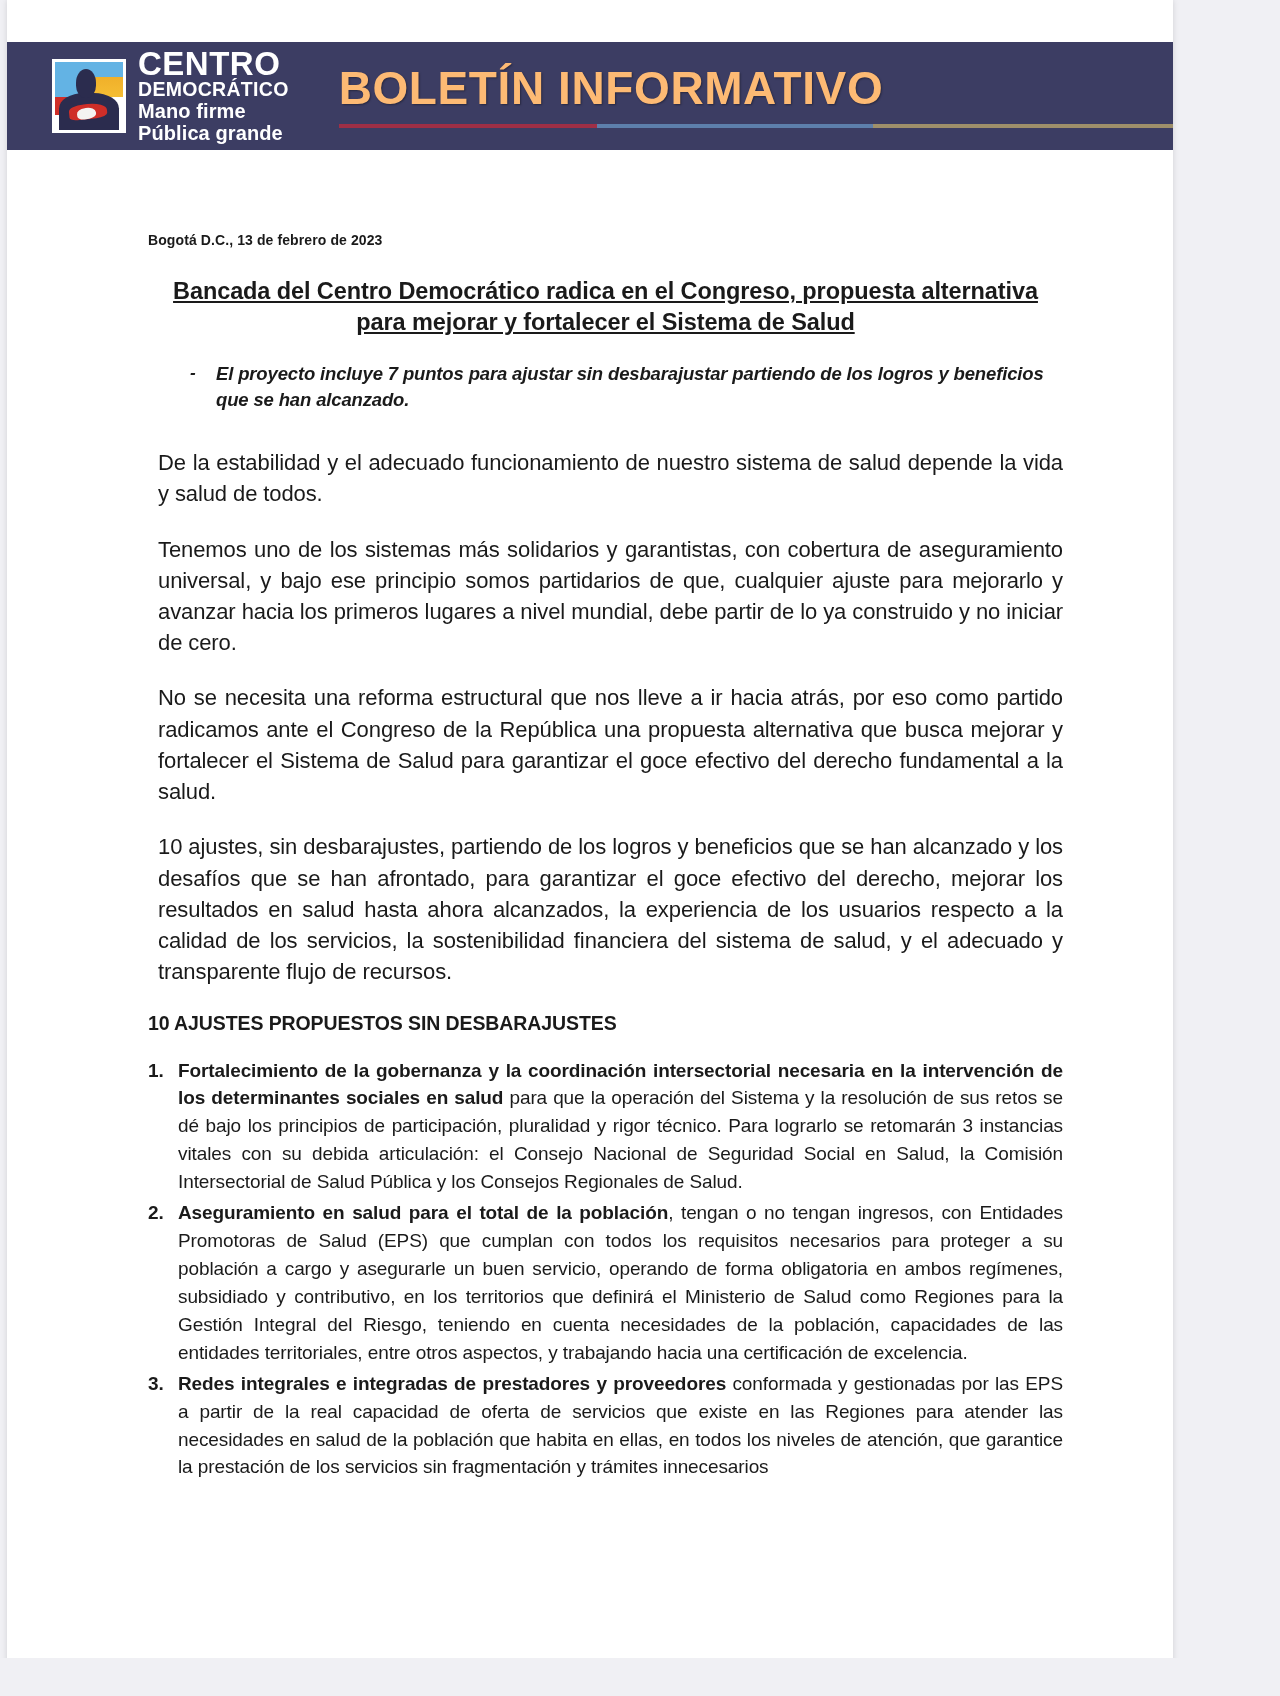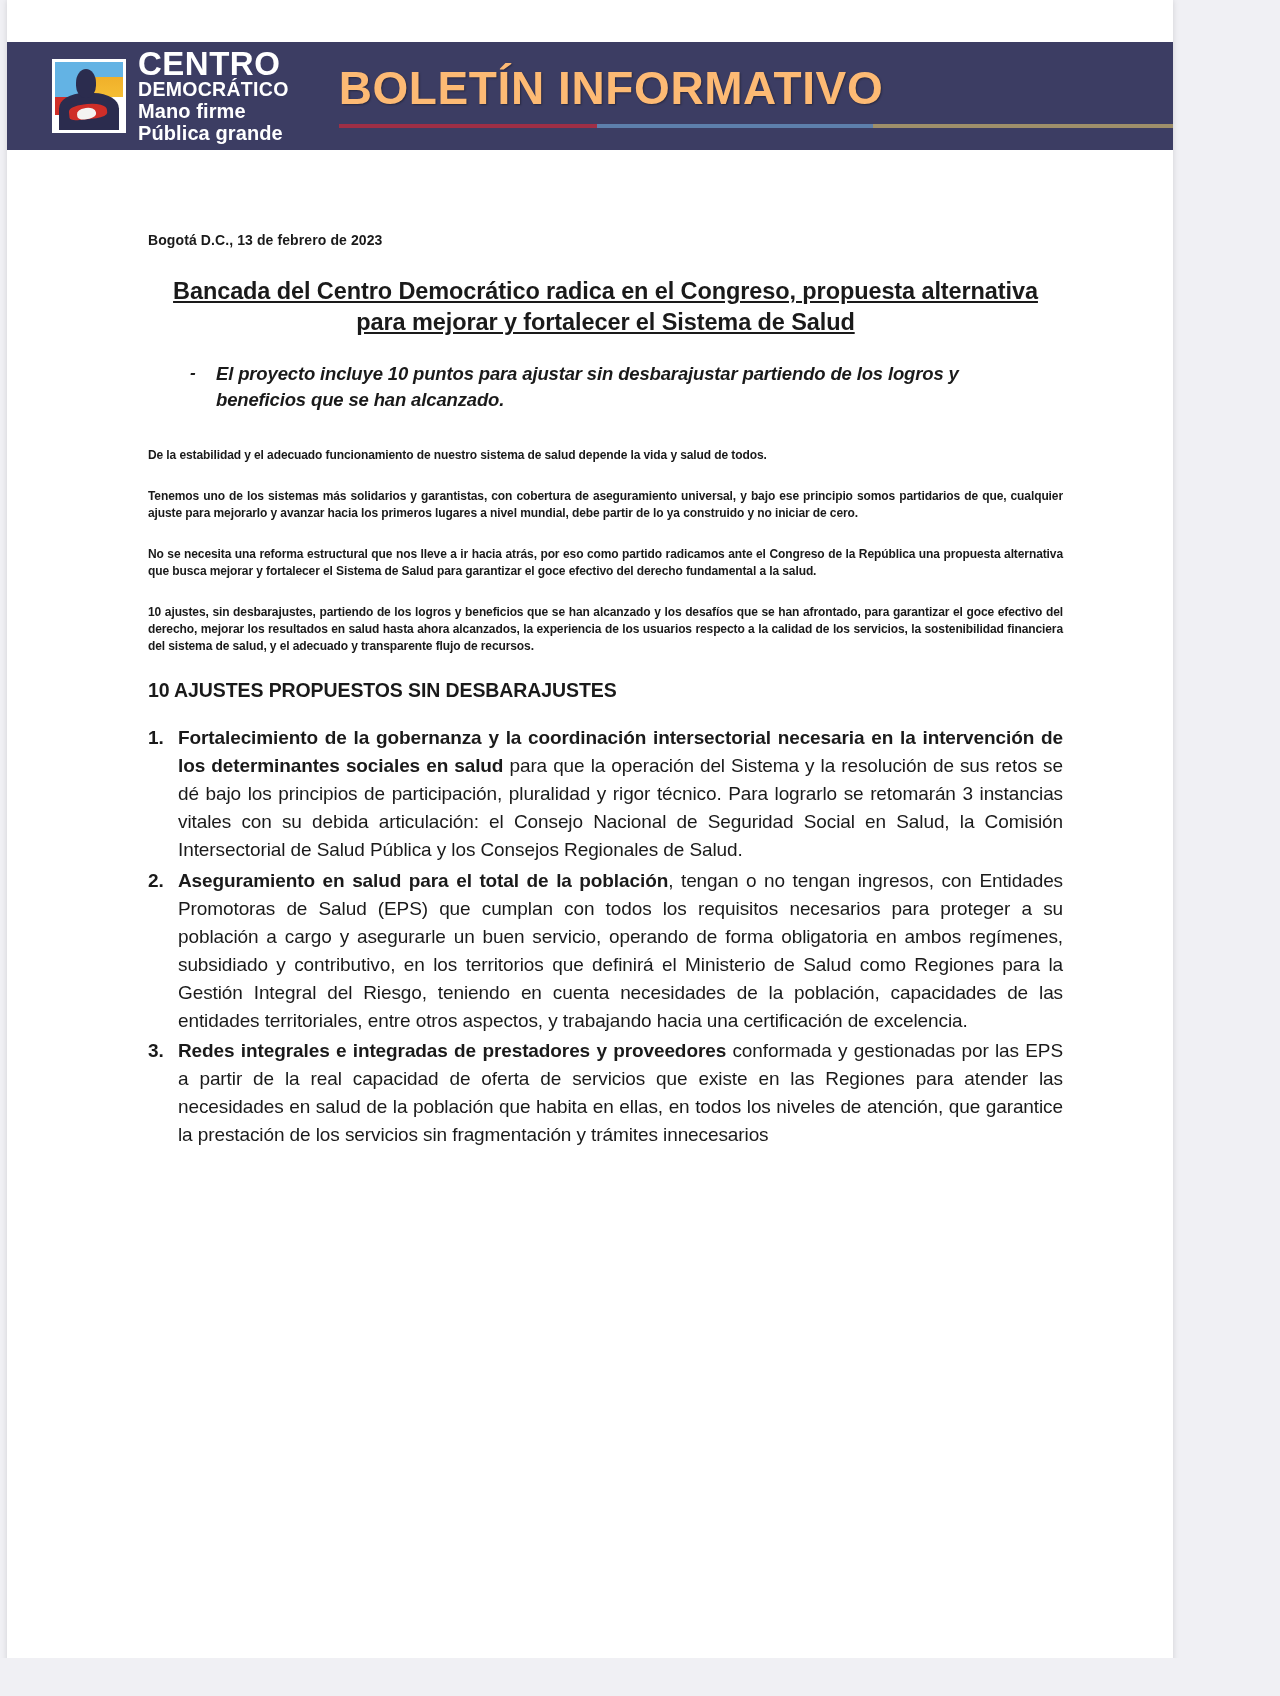--- a/index.html
+++ b/index.html
@@ -184,26 +184,25 @@
   .lede-text {
     flex: 1;
     font-size: 18.5px;
     font-style: italic;
     font-weight: bold;
     line-height: 1.42;
     letter-spacing: -0.15px;
   }
 
   p.body {
-    font-size: 12px;
+    font-size: 22px;
     line-height: 1.42;
     text-align: justify;
-    margin: 0 0 24px 0;
+    margin: 0 0 24px 10px;
     letter-spacing: -0.1px;
-    font-weight: bold;
   }
 
   h2.section {
     font-size: 19.5px;
     font-weight: bold;
     margin: 0 0 22px 0;
     letter-spacing: -0.1px;
   }
 
   ol.adjustments {
@@ -275,21 +274,21 @@
   </div>
 
   <div class="doc">
 
     <div class="dateline">Bogotá D.C., 13 de febrero de 2023</div>
 
     <div class="doc-title">Bancada del Centro Democrático radica en el Congreso, propuesta alternativa para mejorar y fortalecer el Sistema de Salud</div>
 
     <div class="lede">
       <div class="lede-dash">-</div>
-      <div class="lede-text">El proyecto incluye 10 puntos para ajustar sin desbarajustar partiendo de los logros y beneficios que se han alcanzado.</div>
+      <div class="lede-text">El proyecto incluye 7 puntos para ajustar sin desbarajustar partiendo de los logros y beneficios que se han alcanzado.</div>
     </div>
 
     <p class="body">De la estabilidad y el adecuado funcionamiento de nuestro sistema de salud depende la vida y salud de todos.</p>
     <p class="body">Tenemos uno de los sistemas más solidarios y garantistas, con cobertura de aseguramiento universal, y bajo ese principio somos partidarios de que, cualquier ajuste para mejorarlo y avanzar hacia los primeros lugares a nivel mundial, debe partir de lo ya construido y no iniciar de cero.</p>
     <p class="body">No se necesita una reforma estructural que nos lleve a ir hacia atrás, por eso como partido radicamos ante el Congreso de la República una propuesta alternativa que busca mejorar y fortalecer el Sistema de Salud para garantizar el goce efectivo del derecho fundamental a la salud.</p>
     <p class="body">10 ajustes, sin desbarajustes, partiendo de los logros y beneficios que se han alcanzado y los desafíos que se han afrontado, para garantizar el goce efectivo del derecho, mejorar los resultados en salud hasta ahora alcanzados, la experiencia de los usuarios respecto a la calidad de los servicios, la sostenibilidad financiera del sistema de salud, y el adecuado y transparente flujo de recursos.</p>
 
     <h2 class="section">10 AJUSTES PROPUESTOS SIN DESBARAJUSTES</h2>
 
     <ol class="adjustments">

